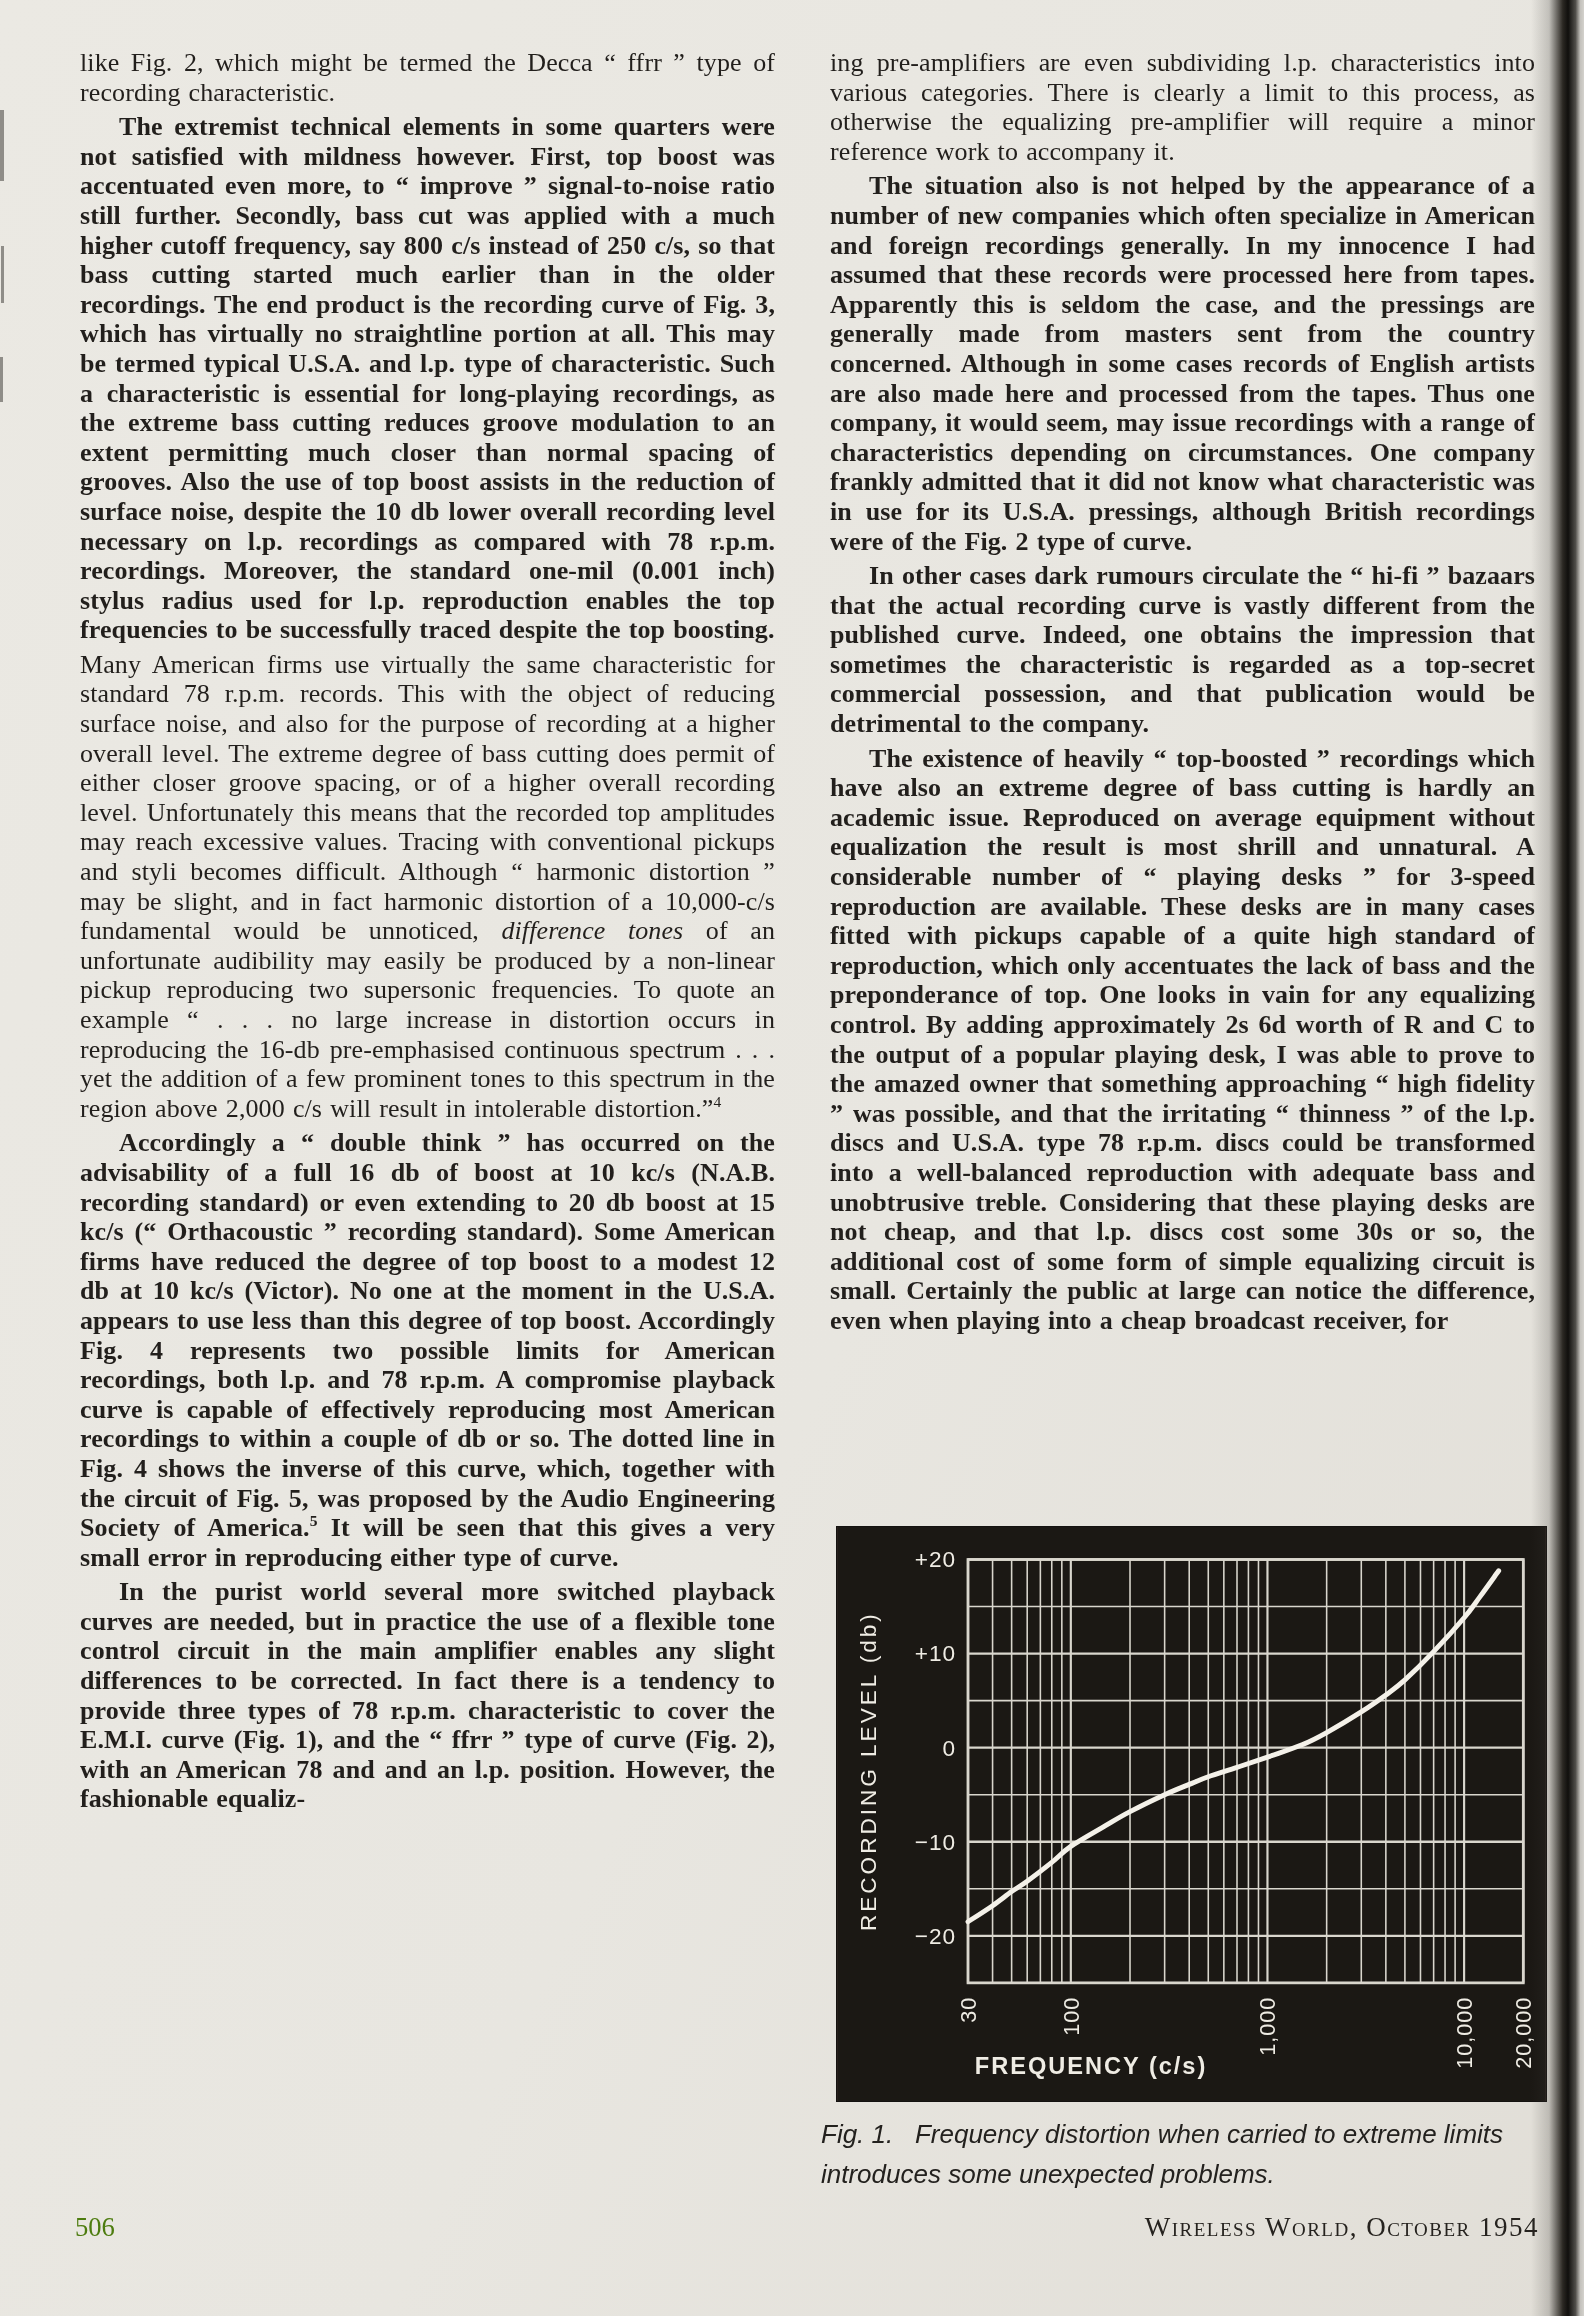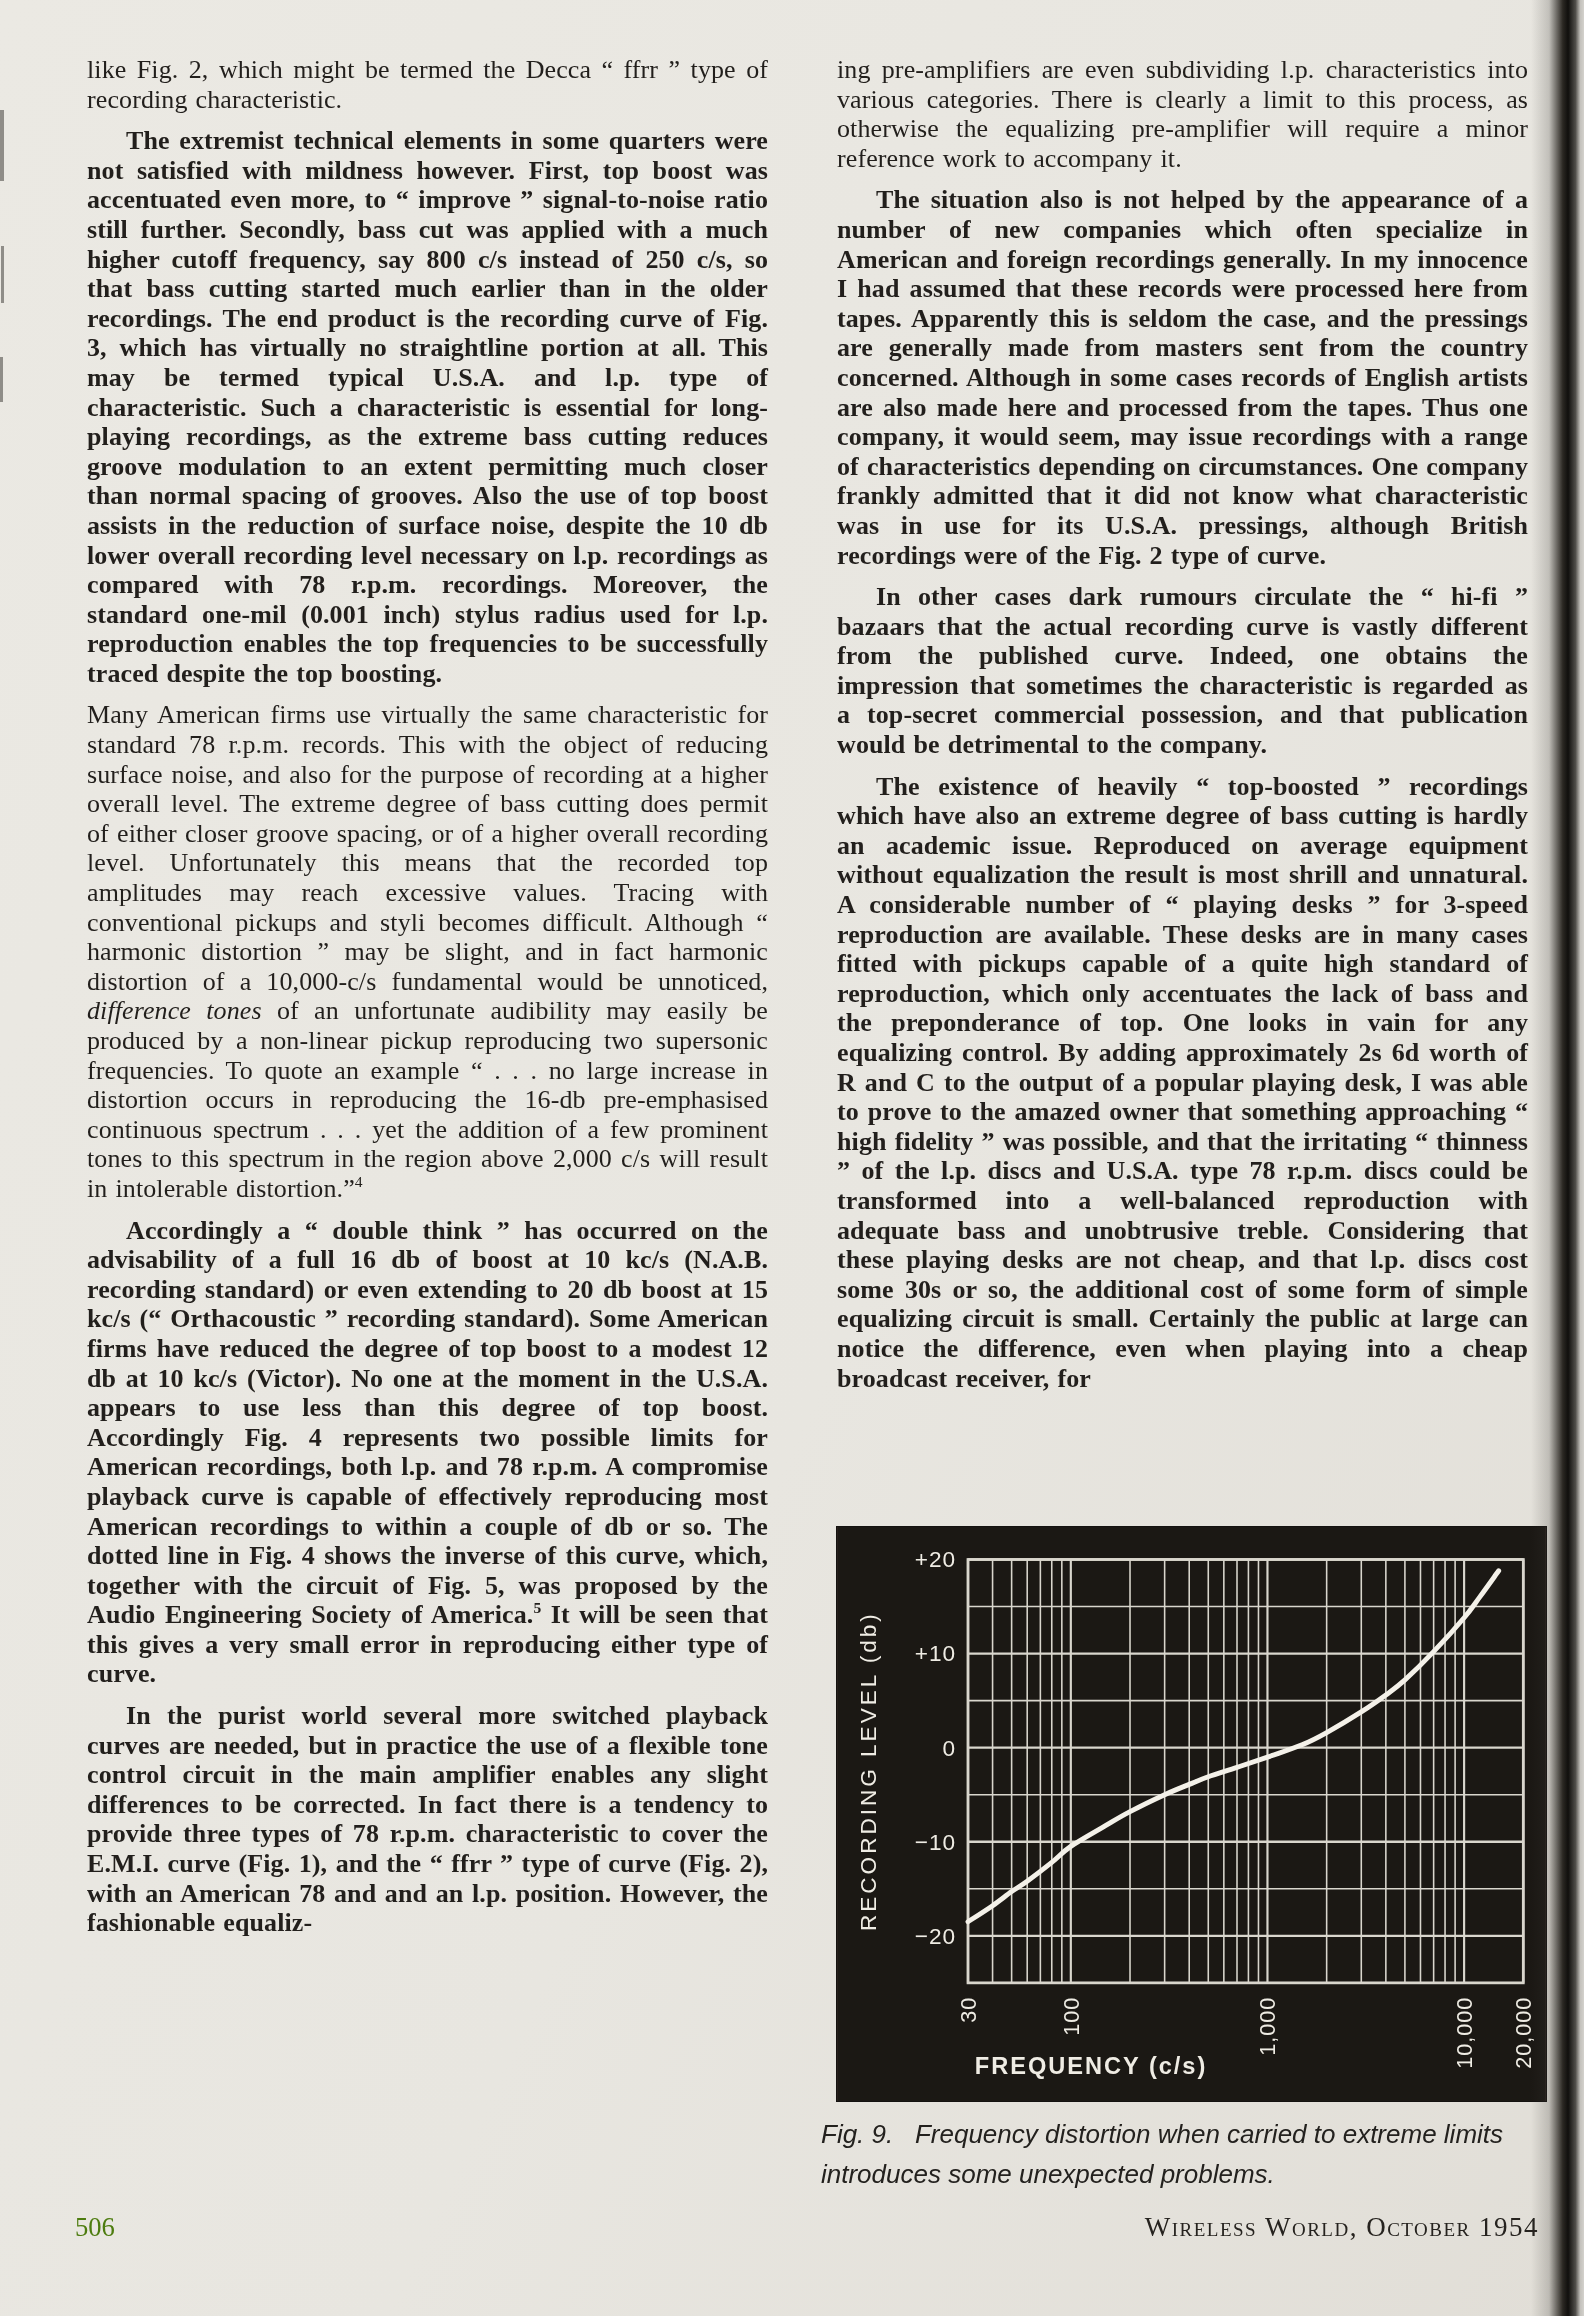--- a/index.html
+++ b/index.html
@@ -14,21 +14,21 @@
   .column{
     position:absolute;
     text-align:justify;
     font-size:26px;
     line-height:29.6px;
     letter-spacing:0.1px;
     word-spacing:1.5px;
   }
   #col-left{left:75px;top:43px;width:705px;}
   #col-right{left:825px;top:43px;width:715px;}
-  .column p{margin:12px;}
+  .column p{margin:5px;}
   .column p.indent{text-indent:39px;font-weight:bold;}
   .column h2{
     font-size:30.5px;
     line-height:33px;
     font-weight:bold;
     letter-spacing:0.3px;
     margin:65px 0 29.6px 0;
     text-align:left;
   }
   .column em{}
@@ -141,21 +141,21 @@
       <text transform="translate(245.4 477) rotate(-90)" text-anchor="end" font-size="22" letter-spacing="1">100</text>
       <text transform="translate(445.2 477) rotate(-90)" text-anchor="end" font-size="22" letter-spacing="1">1,000</text>
       <text transform="translate(644.9 477) rotate(-90)" text-anchor="end" font-size="22" letter-spacing="1">10,000</text>
       <text transform="translate(705.0 477) rotate(-90)" text-anchor="end" font-size="22" letter-spacing="1">20,000</text>
       <text transform="translate(40 248) rotate(-90)" text-anchor="middle" font-size="23" letter-spacing="3">RECORDING LEVEL (db)</text>
       <text x="258" y="556" text-anchor="middle" font-size="24" letter-spacing="2" font-weight="bold">FREQUENCY (c/s)</text>
     </svg>
 </div>
 
 <div id="figure-caption">
-  <span>Fig. 9.</span>&nbsp;&nbsp;
+  <span>Fig. 1.</span>&nbsp;&nbsp;
   <span>Frequency distortion when carried to extreme limits introduces some unexpected problems.</span>
 </div>
 
 <div id="footer-left">506</div>
 <div id="footer-right">Wireless World, October 1954</div>
 
 <div id="spine-shadow"></div>
 <div class="scan-mark" style="left:0;top:110px;width:3.9px;height:71px;"></div>
 <div class="scan-mark" style="left:1px;top:246px;width:3px;height:57px;"></div>
 <div class="scan-mark" style="left:0;top:357px;width:3px;height:45px;"></div>

